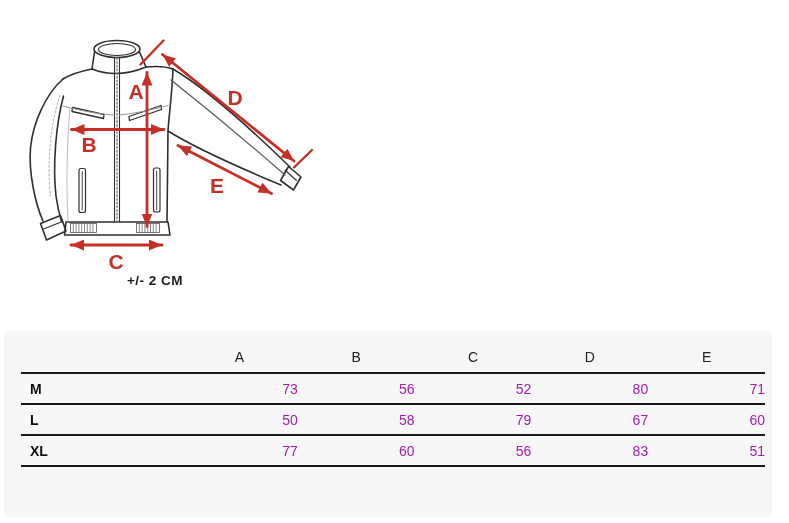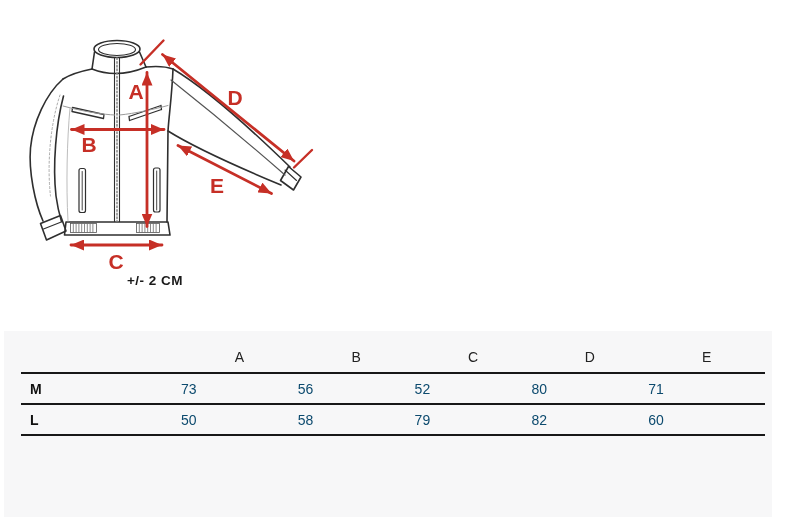--- a/index.html
+++ b/index.html
@@ -56,23 +56,23 @@
     border-bottom:2px solid #181818;
     padding:0;
   }
   .size-table tbody th {
     text-align:left;
     padding-left:9px;
     font-weight:bold;
     color:#111;
   }
   .size-table tbody td {
-    text-align:left;
+    text-align:right;
     font-weight:normal;
-    color:#0c4a6e;
+    color:#a21caf;
   }
 </style>
 </head>
 <body>
 
 <div class="diagram">
   <svg width="340" height="300" viewBox="0 0 340 300">
     <defs>
       <marker id="arrR" markerUnits="userSpaceOnUse" markerWidth="13" markerHeight="11" refX="13" refY="5.5" orient="auto-start-reverse">
         <path d="M0,0 L13,5.5 L0,11 Z" fill="#c62f26"></path>
@@ -178,18 +178,26 @@
         <td>56</td>
         <td>52</td>
         <td>80</td>
         <td>71</td>
       </tr>
       <tr>
         <th>L</th>
         <td>50</td>
         <td>58</td>
         <td>79</td>
-        <td>82</td>
+        <td>67</td>
         <td>60</td>
+      </tr>
+      <tr>
+        <th>XL</th>
+        <td>77</td>
+        <td>60</td>
+        <td>56</td>
+        <td>83</td>
+        <td>51</td>
       </tr>
     </tbody>
   </table>
 </div>
 
 </body></html>

